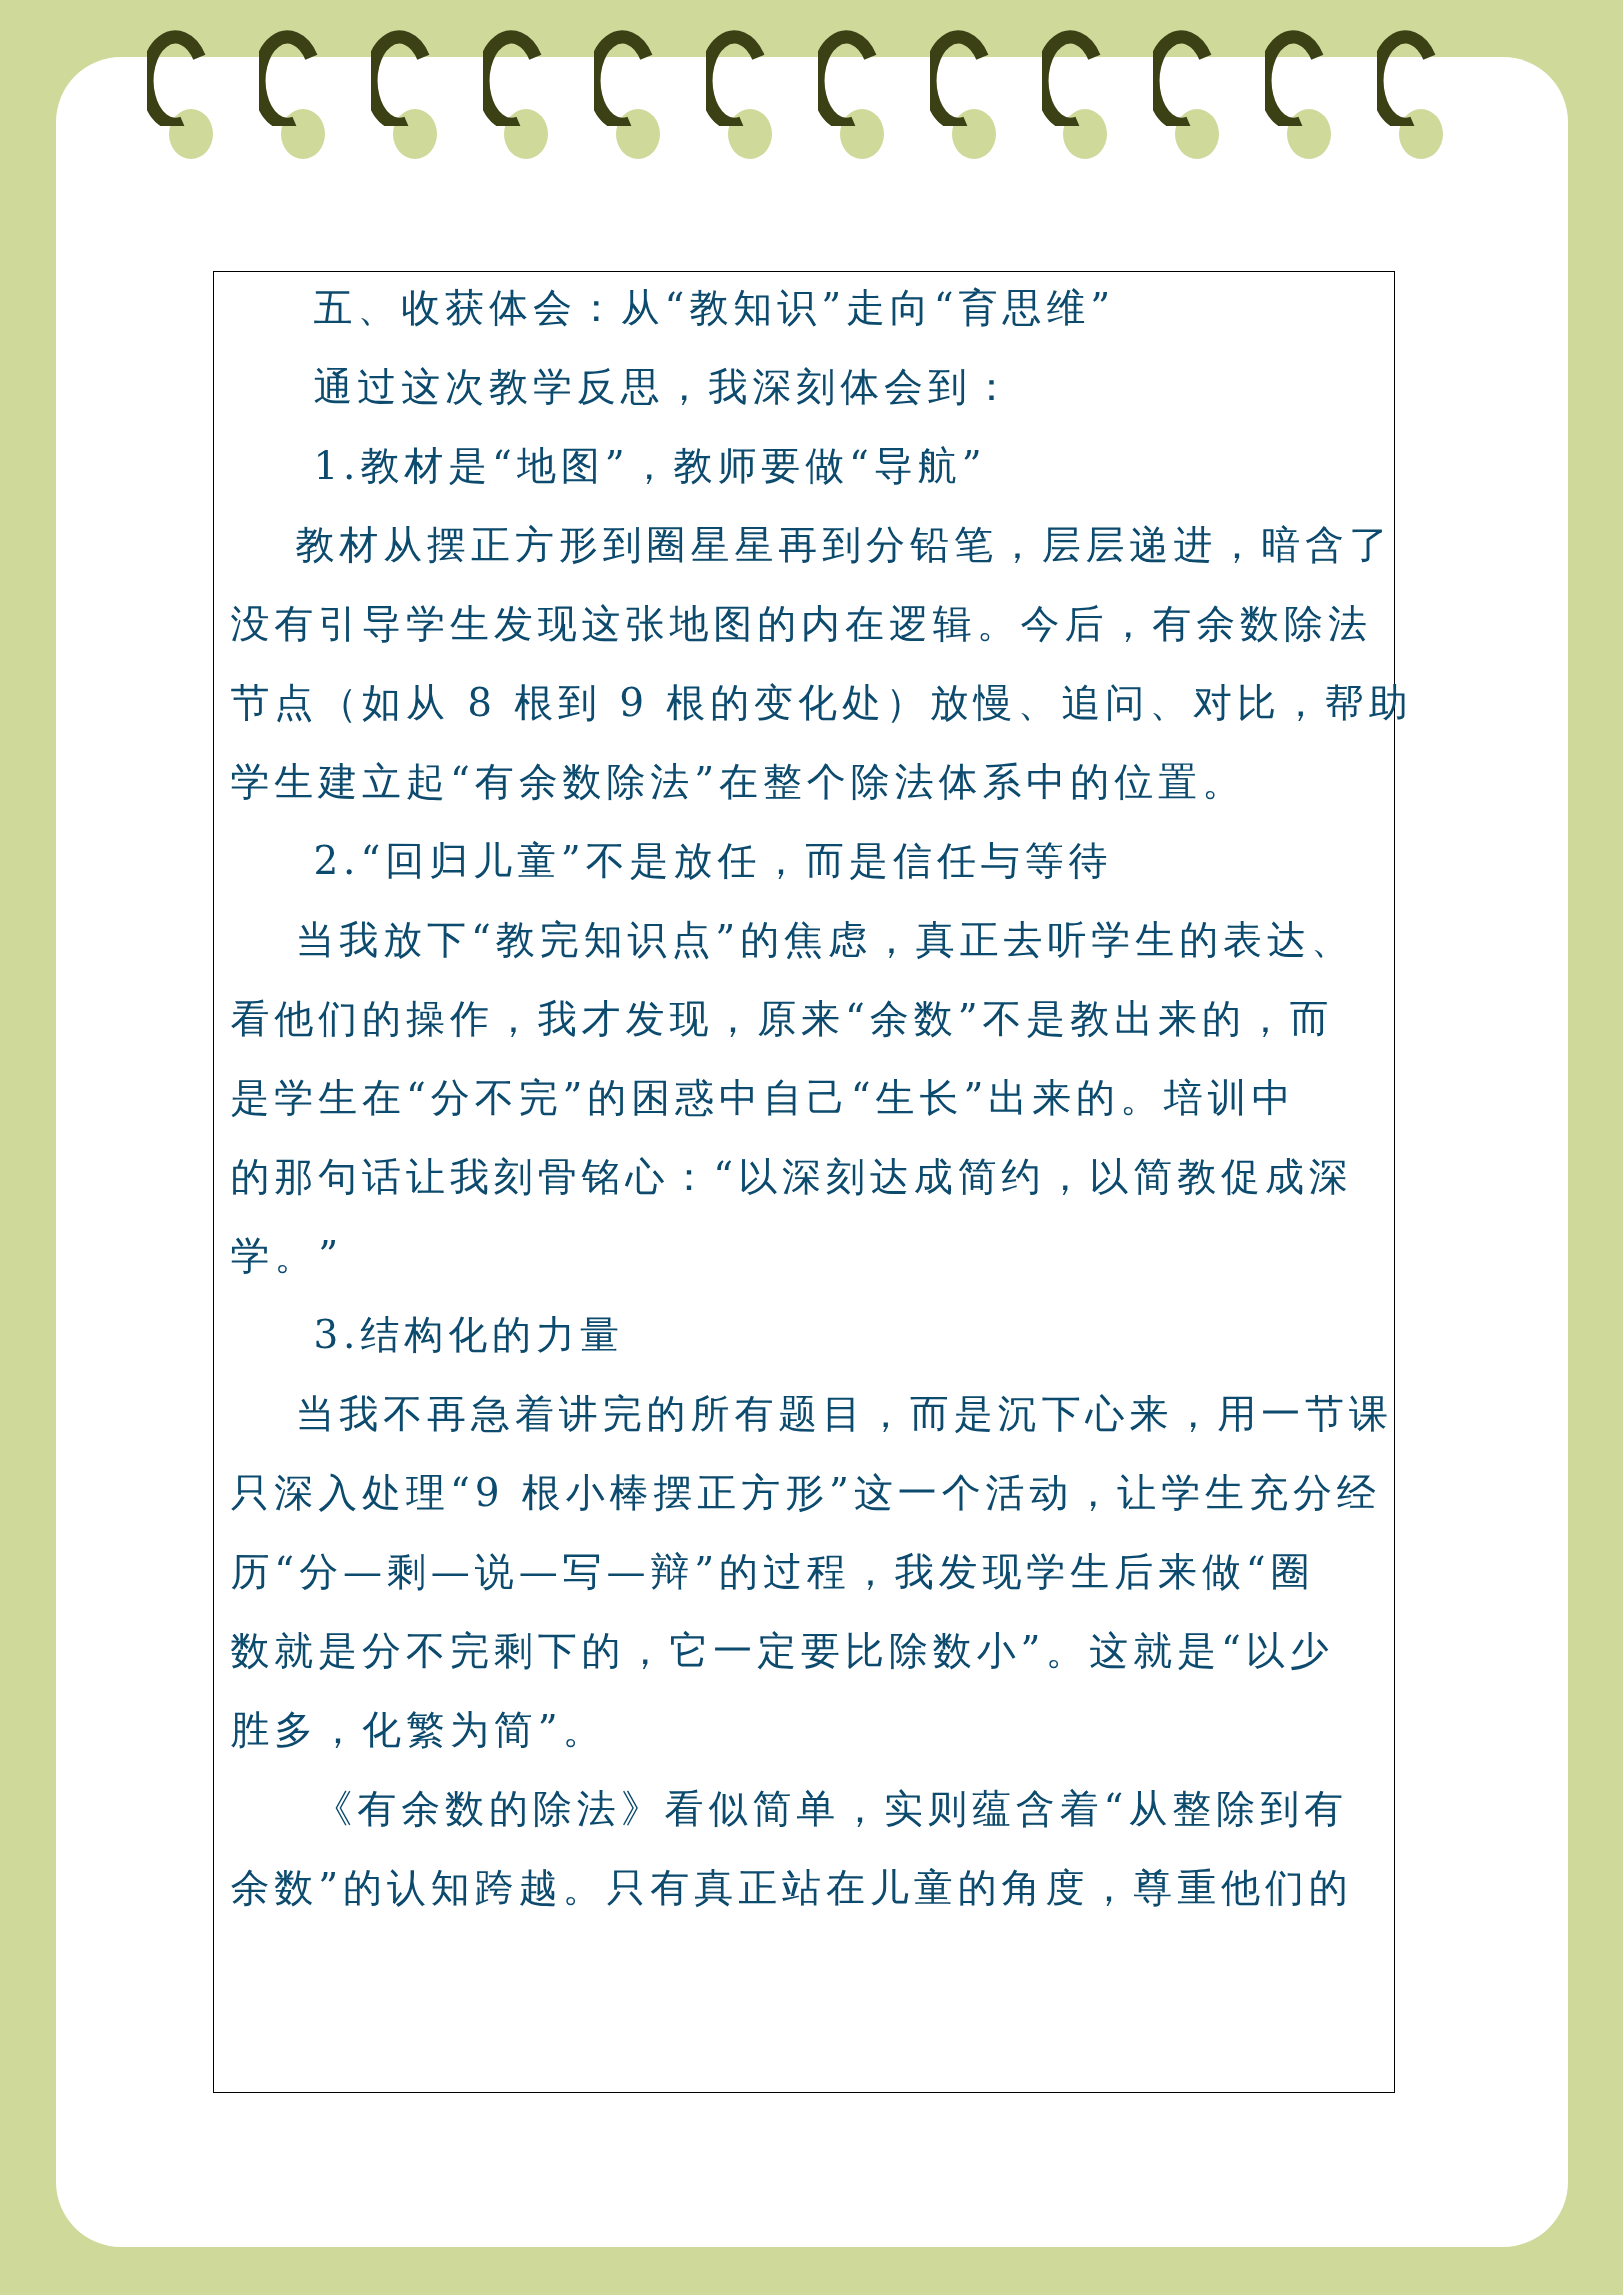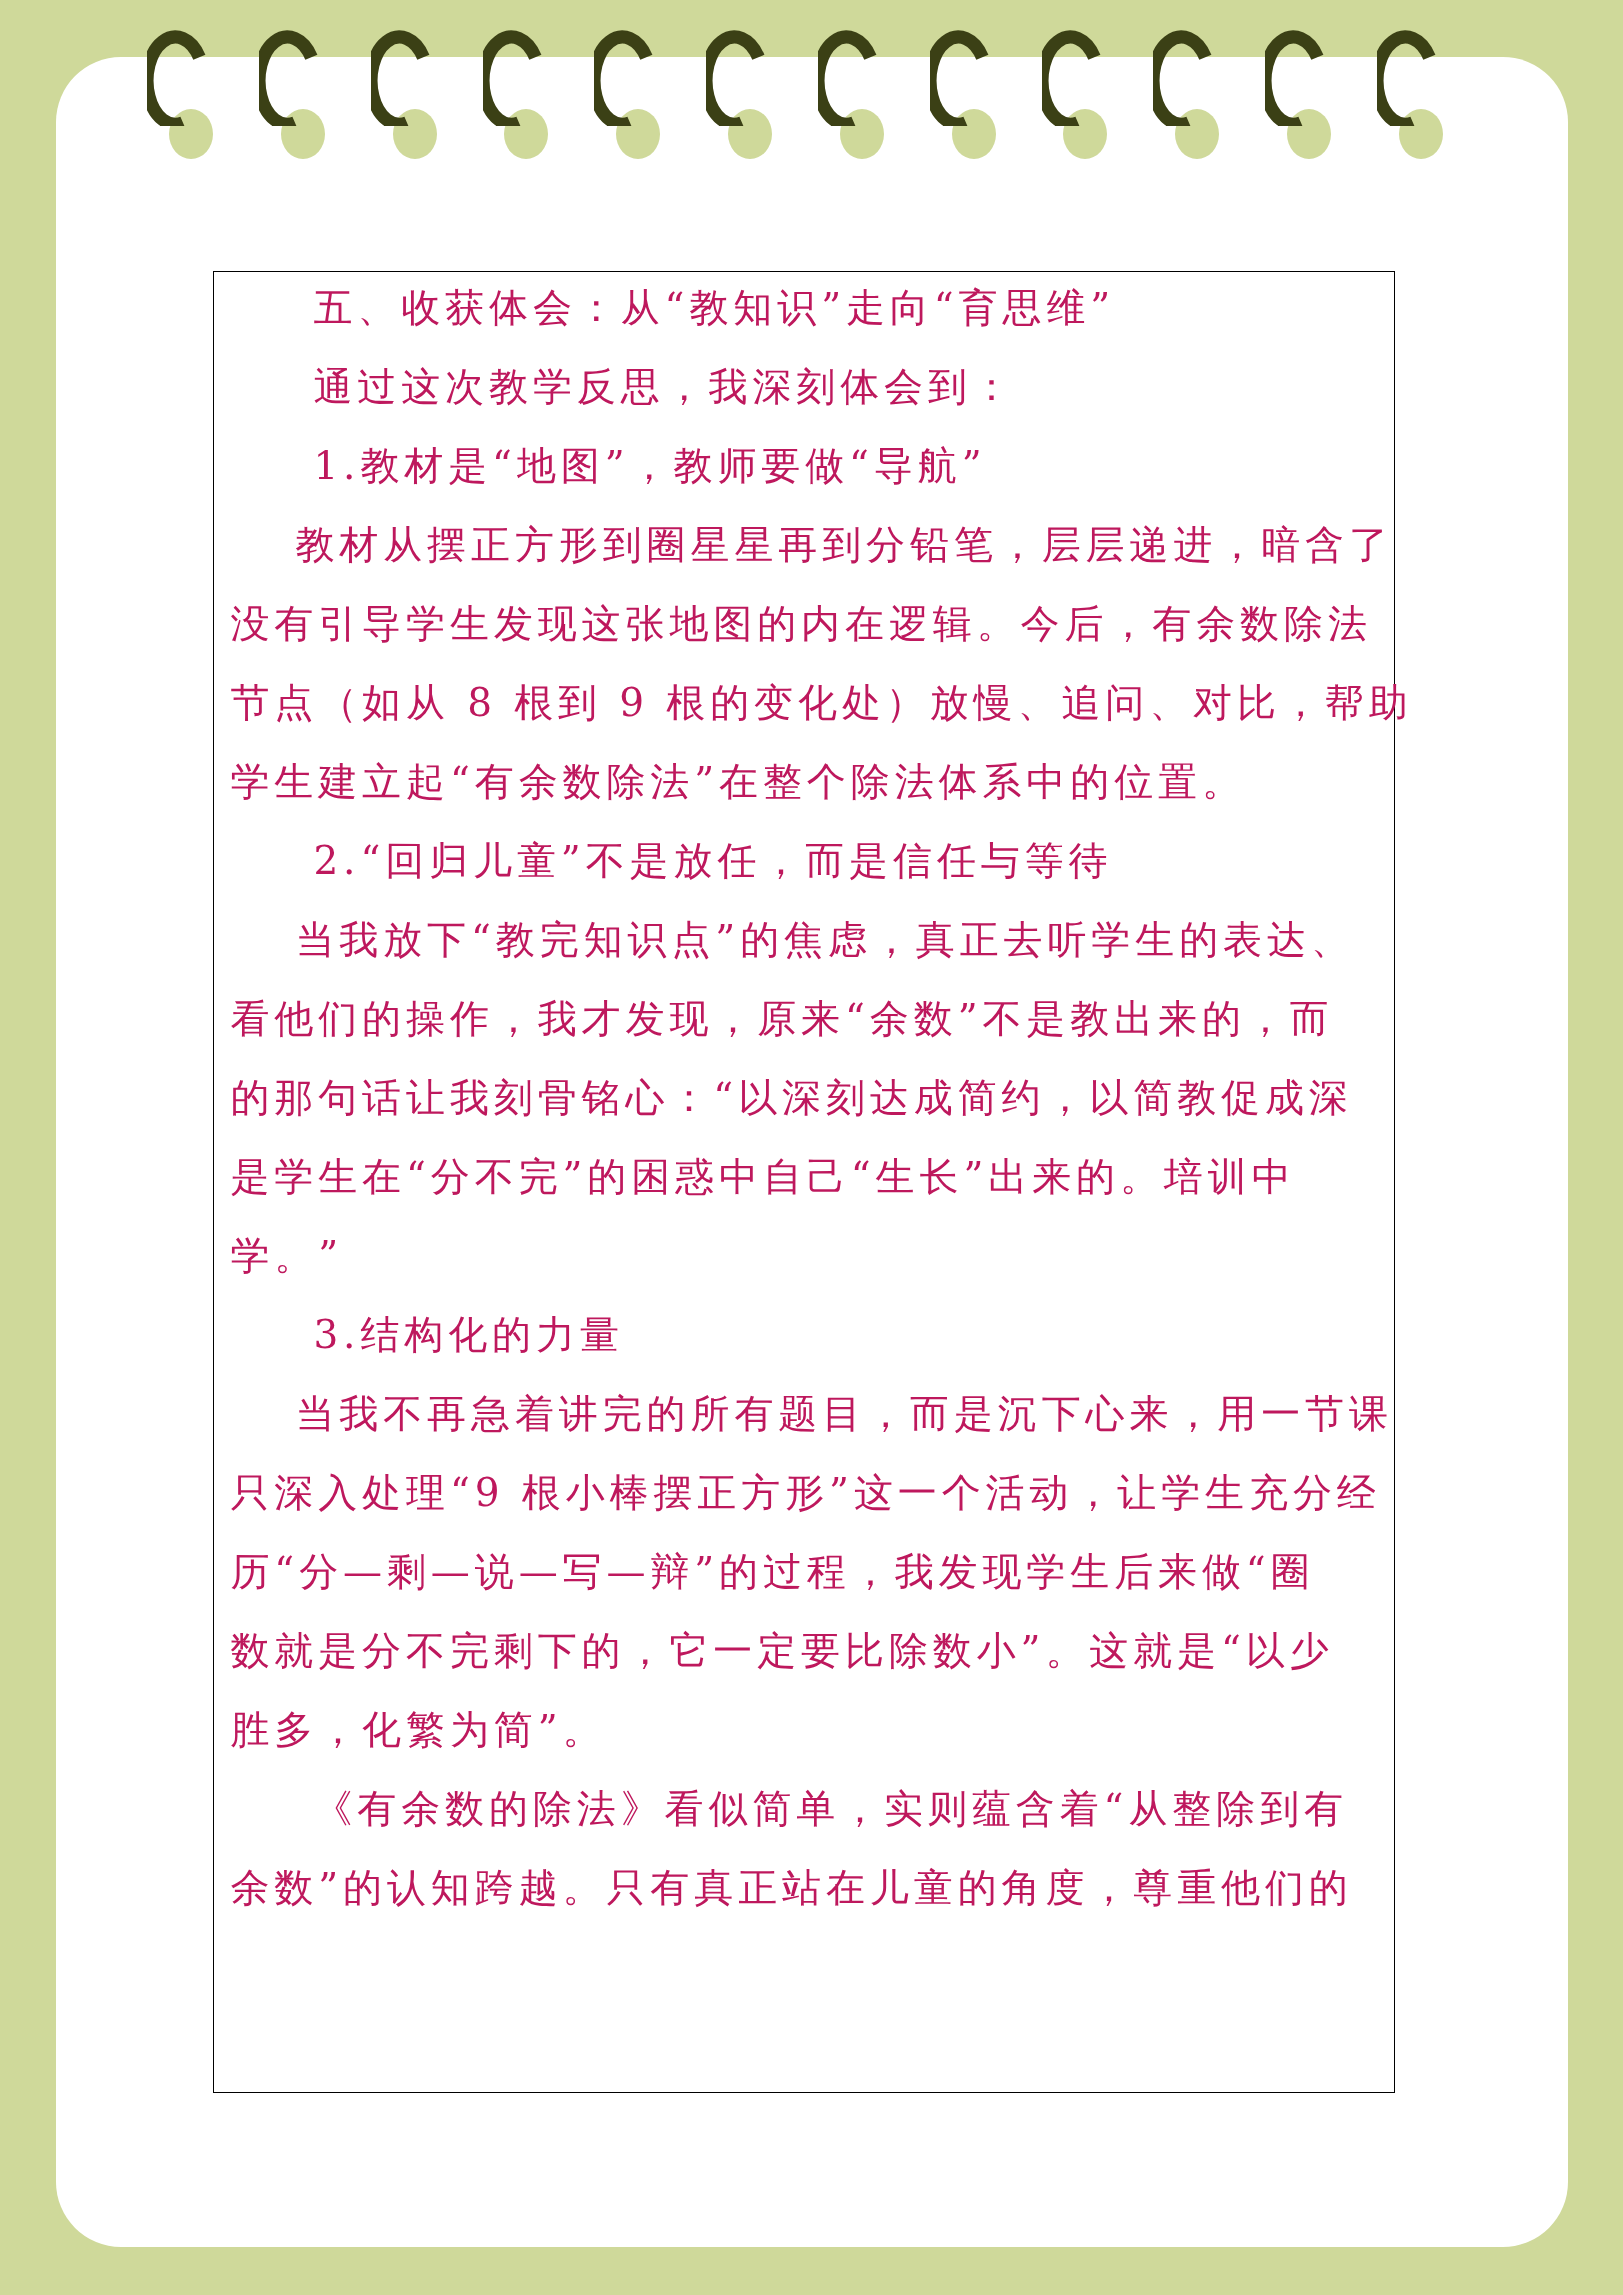--- a/index.html
+++ b/index.html
@@ -43,21 +43,21 @@
       top: 271px;
       width: 1182px;
       height: 1822px;
       border: 1.6px solid #000;
       box-sizing: border-box;
       padding: 0 14px 0 16.4px;
     }
     .line {
       font-size: 39px;
       line-height: 79px;
-      color: #be185d;
+      color: #0c4a6e;
       white-space: nowrap;
       letter-spacing: 4.9px;
     }
     .indent-head { padding-left: 83px; }
     .indent-para { padding-left: 65px; }
     .first { margin-top: -4.4px; }
   </style>
 </head>
 <body>
 
@@ -120,22 +120,22 @@
 
   <div class="line indent-head">1.教材是“地图”，教师要做“导航”</div>
   <div class="line indent-para">教材从摆正方形到圈星星再到分铅笔，层层递进，暗含了</div>
   <div class="line">没有引导学生发现这张地图的内在逻辑。今后，有余数除法</div>
   <div class="line">节点（如从 8 根到 9 根的变化处）放慢、追问、对比，帮助</div>
   <div class="line">学生建立起“有余数除法”在整个除法体系中的位置。</div>
 
   <div class="line indent-head">2.“回归儿童”不是放任，而是信任与等待</div>
   <div class="line indent-para">当我放下“教完知识点”的焦虑，真正去听学生的表达、</div>
   <div class="line">看他们的操作，我才发现，原来“余数”不是教出来的，而</div>
+  <div class="line">是学生在“分不完”的困惑中自己“生长”出来的。培训中</div>
   <div class="line">的那句话让我刻骨铭心：“以深刻达成简约，以简教促成深</div>
-  <div class="line">是学生在“分不完”的困惑中自己“生长”出来的。培训中</div>
   <div class="line">学。”</div>
 
   <div class="line indent-head">3.结构化的力量</div>
   <div class="line indent-para">当我不再急着讲完的所有题目，而是沉下心来，用一节课</div>
   <div class="line">只深入处理“9 根小棒摆正方形”这一个活动，让学生充分经</div>
   <div class="line">历“分—剩—说—写—辩”的过程，我发现学生后来做“圈</div>
   <div class="line">数就是分不完剩下的，它一定要比除数小”。这就是“以少</div>
   <div class="line">胜多，化繁为简”。</div>
 
   <div class="line indent-head">《有余数的除法》看似简单，实则蕴含着“从整除到有</div>

